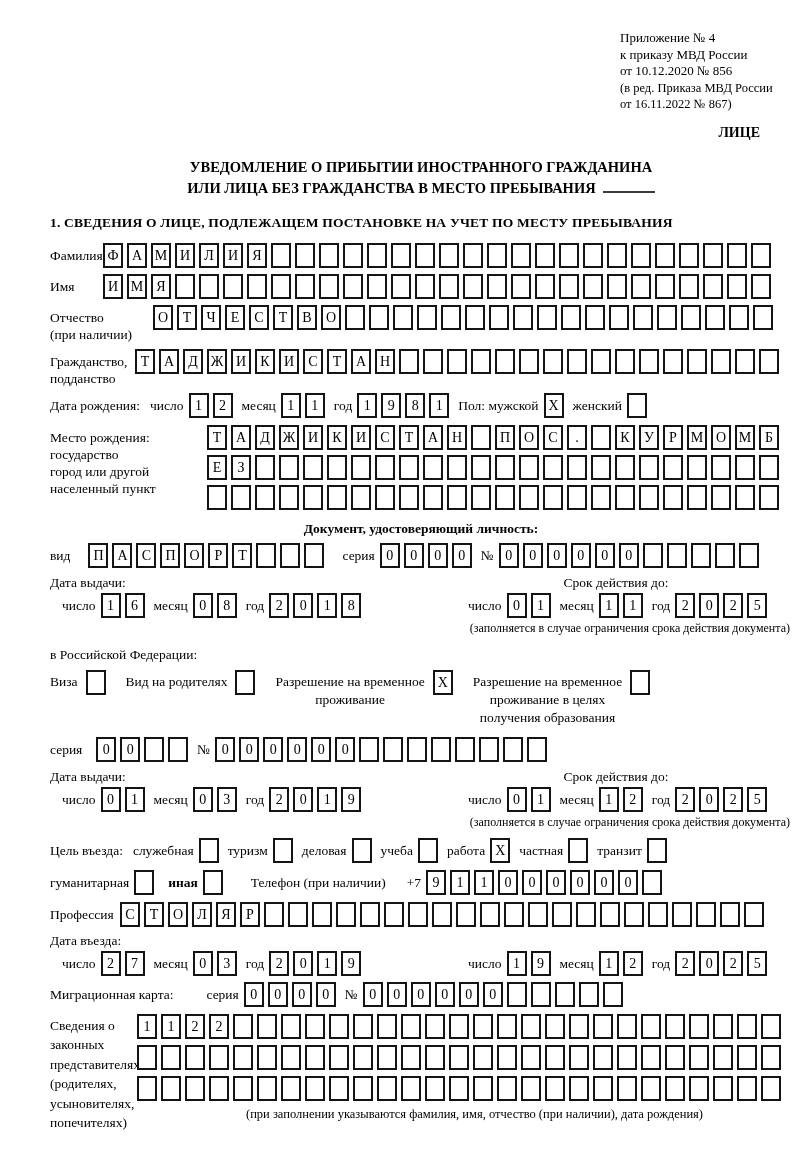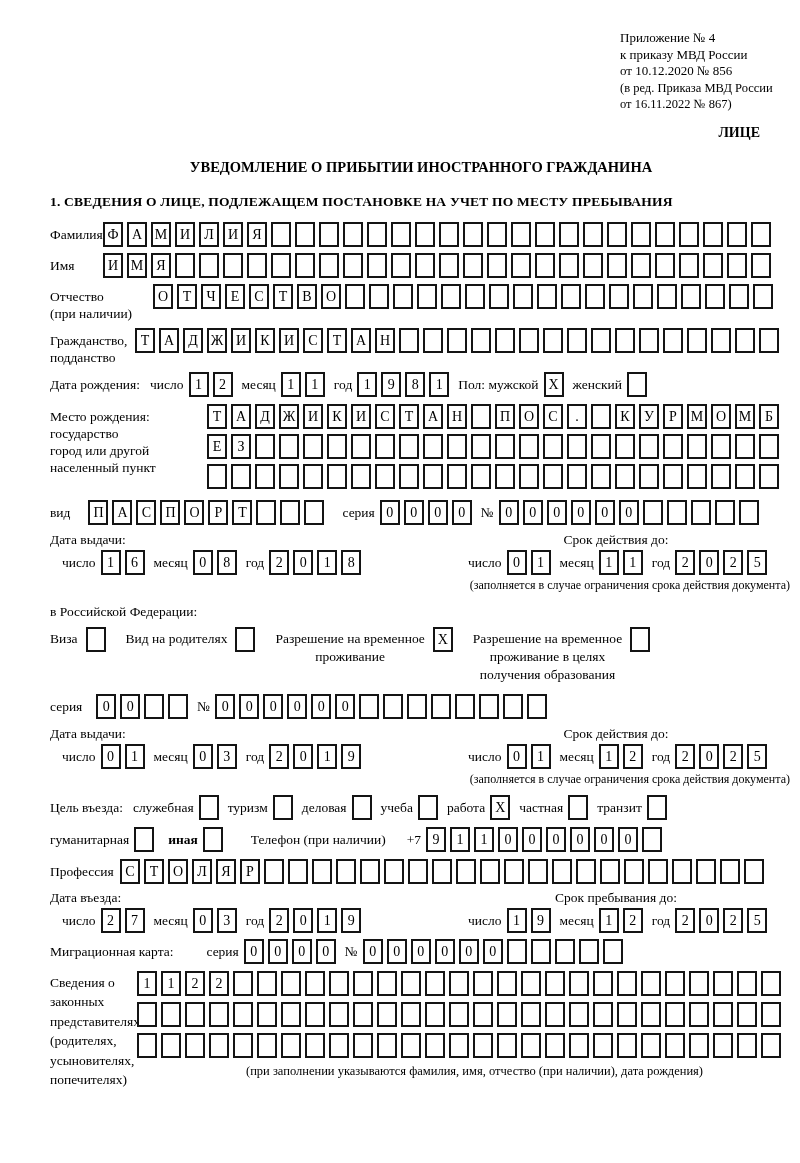--- a/index.html
+++ b/index.html
@@ -88,20 +88,21 @@
     <div>Приложение № 4</div>
     <div>к приказу МВД России</div>
     <div>от 10.12.2020 № 856</div>
     <div class="ed">(в ред. Приказа МВД России</div>
     <div class="ed">от 16.11.2022 № 867)</div>
   </div>
   <div class="forma">ЛИЦЕ</div>
 
   <div class="title">
     <div>УВЕДОМЛЕНИЕ О ПРИБЫТИИ ИНОСТРАННОГО ГРАЖДАНИНА</div>
+    <div><span>ИЛИ ЛИЦА БЕЗ ГРАЖДАНСТВА В МЕСТО ПРЕБЫВАНИЯ</span><span class="title-underline"></span></div>
   </div>
 
   <div class="sec-heading">1. СВЕДЕНИЯ О ЛИЦЕ, ПОДЛЕЖАЩЕМ ПОСТАНОВКЕ НА УЧЕТ ПО МЕСТУ ПРЕБЫВАНИЯ</div>
 
   <div class="frow">
     <span class="flabel w-surname">Фамилия</span>
     <span class="cells">
         <span class="cell">Ф</span>
         <span class="cell">А</span>
         <span class="cell">М</span>
@@ -349,20 +350,21 @@
           <span class="cell"></span>
           <span class="cell"></span>
           <span class="cell"></span>
           <span class="cell"></span>
           <span class="cell"></span>
           <span class="cell"></span>
         </span>
     </span>
   </div>
 
+  <div class="doc-title">Документ, удостоверяющий личность:</div>
   <div class="prow">
     <span class="ilbl first" style="margin-right:18px;">вид</span>
     <span class="cells">
         <span class="cell">П</span>
         <span class="cell">А</span>
         <span class="cell">С</span>
         <span class="cell">П</span>
         <span class="cell">О</span>
         <span class="cell">Р</span>
         <span class="cell">Т</span>
@@ -640,21 +642,20 @@
         <span class="cell"></span>
         <span class="cell"></span>
         <span class="cell"></span>
         <span class="cell"></span>
       </span>
   </div>
 
   <div class="dblock">
     <div class="dheaders">
       <span class="dh-left">Дата въезда:</span>
-      <span class="dh-right">Срок пребывания до:</span>
     </div>
     <div class="drow">
       <div class="dgroup dgroup-left">
         <span class="ilbl first">число</span>
         <span class="cells">
             <span class="cell">2</span>
             <span class="cell">7</span>
           </span>
         <span class="ilbl">месяц</span>
         <span class="cells">

